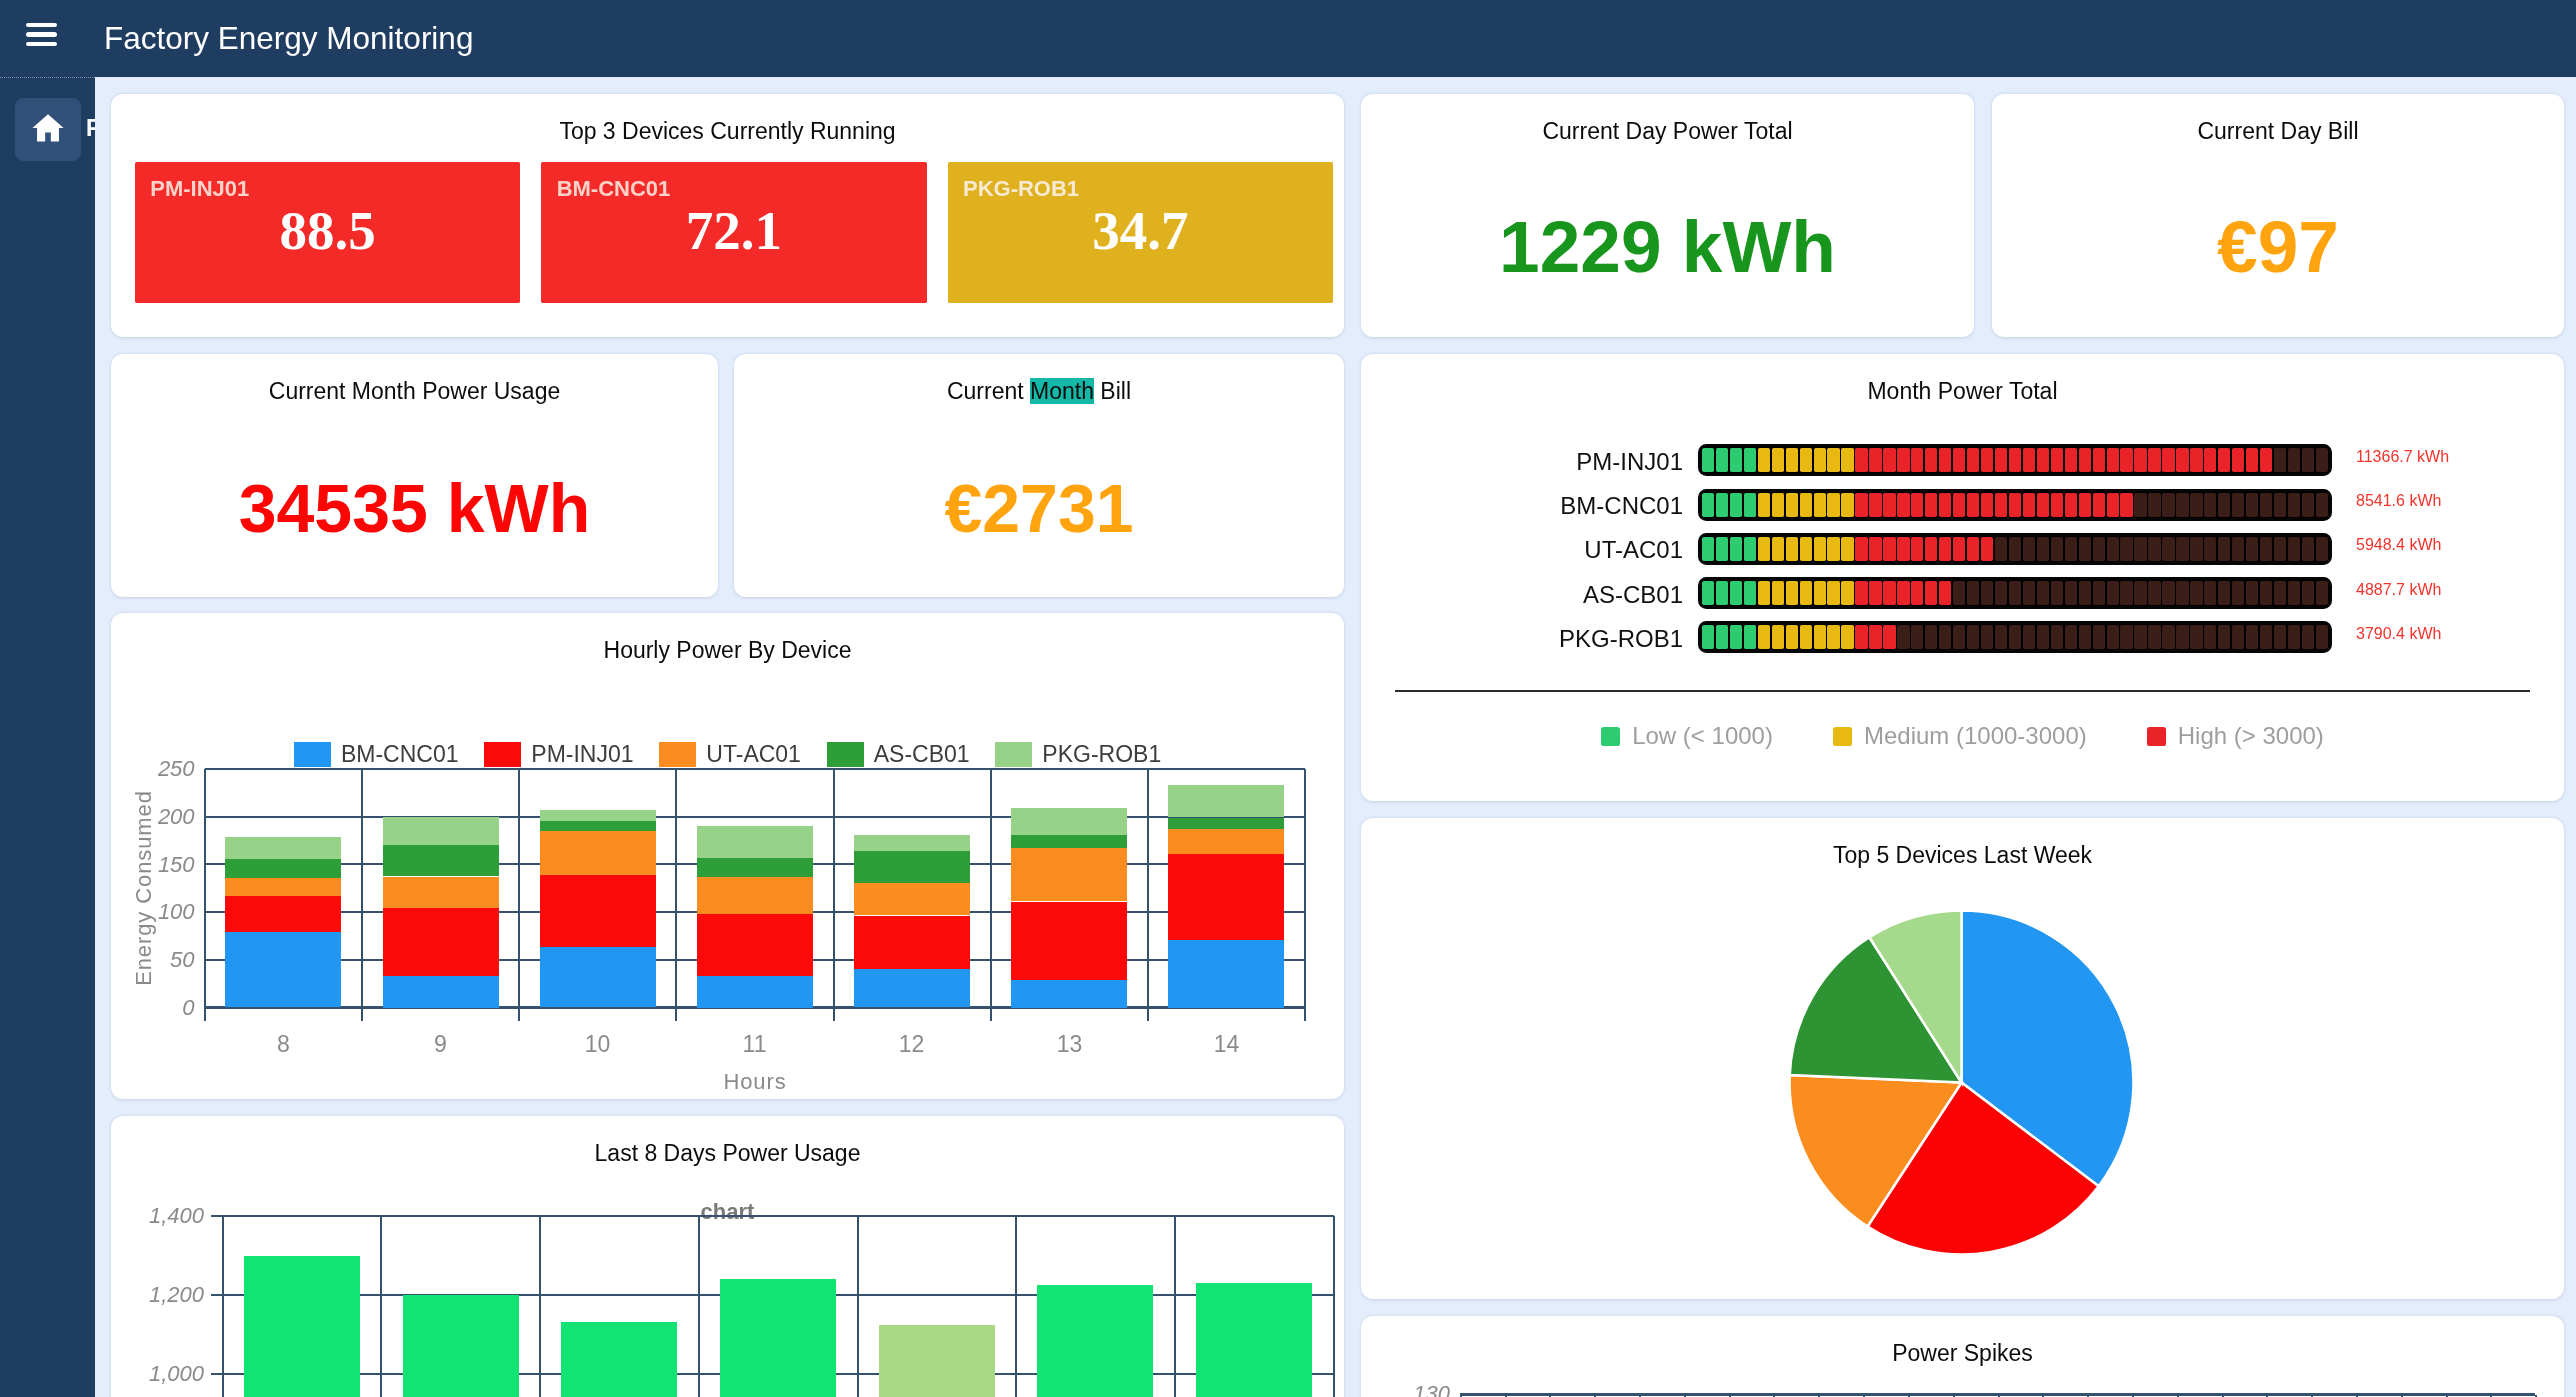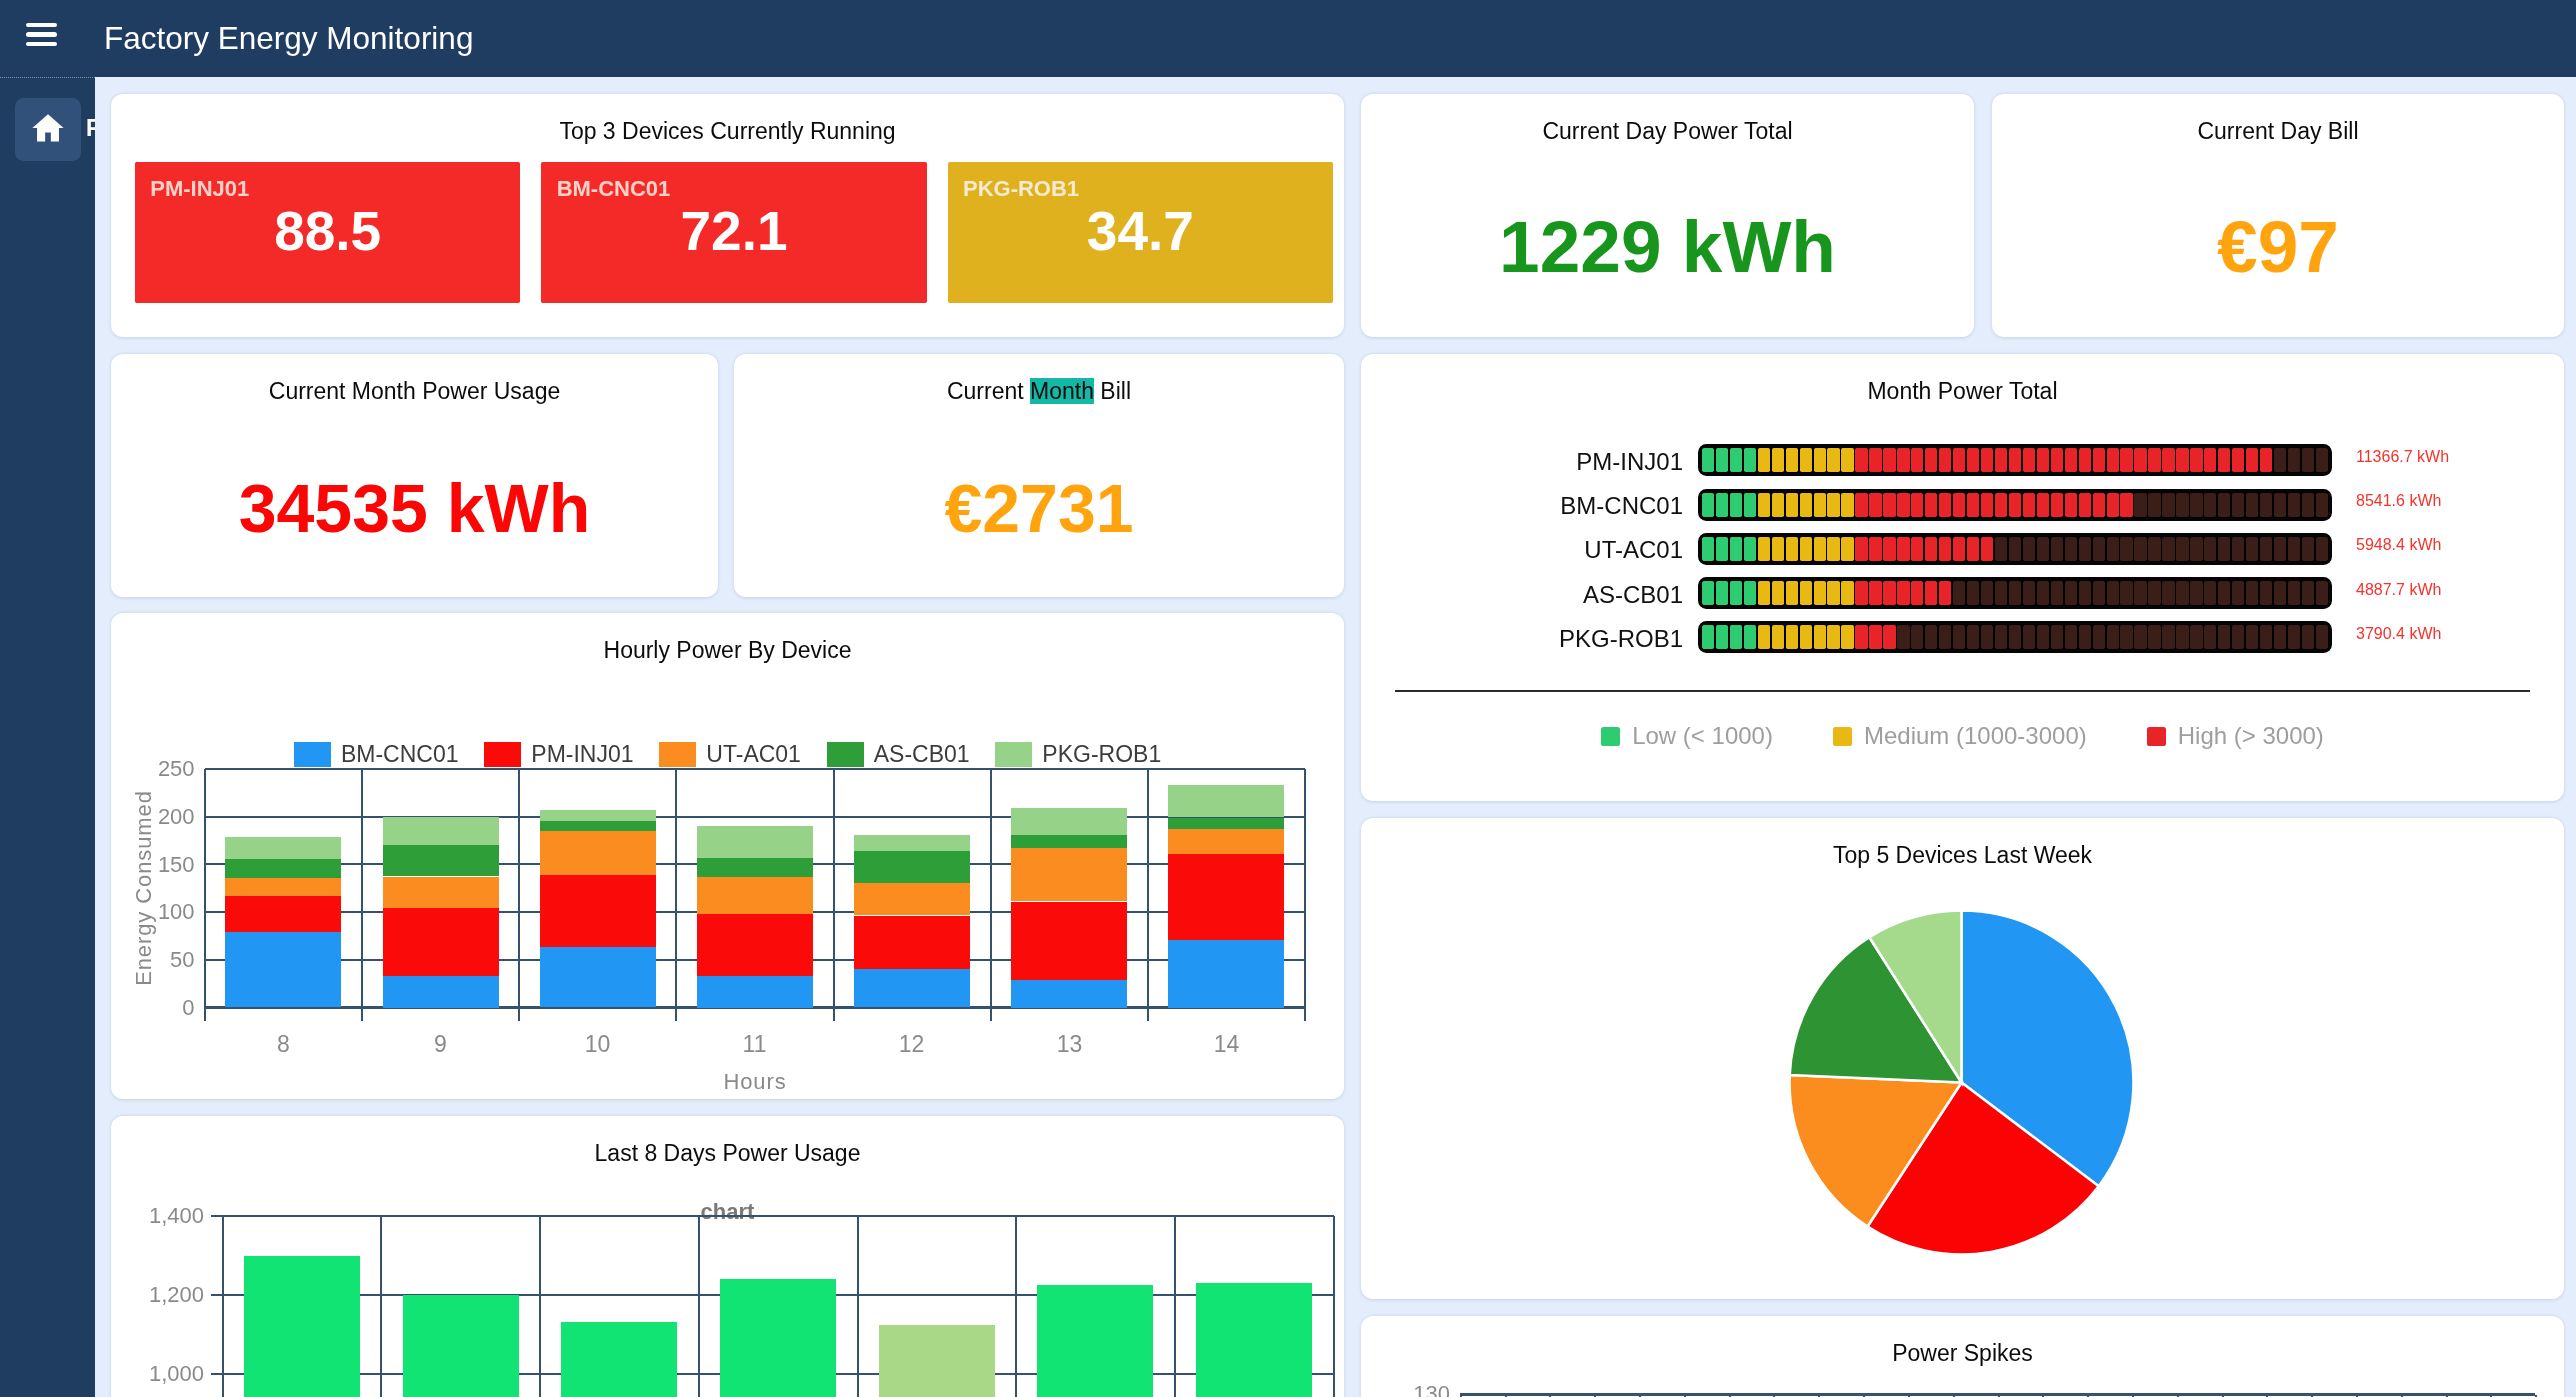--- a/index.html
+++ b/index.html
@@ -18,33 +18,33 @@
   #side-clip{position:absolute;left:86px;top:37px;color:#fff;font-size:23px;font-weight:700;}
   
   .panel{position:absolute;background:#fff;border-radius:12px;box-shadow:0 0.9px 3.4px rgba(23,43,77,.14);}
   .ptitle{position:absolute;top:24px;left:0;right:0;text-align:center;font-size:23px;color:#0c0c0c;}
   .bigval{position:absolute;left:0;right:0;text-align:center;font-weight:700;font-size:73px;}
   .sel{background:#14b8a6;}
   
   #tiles{position:absolute;left:24px;right:11px;top:68px;height:141px;display:flex;gap:21px;}
   .tile{flex:1;position:relative;border-radius:1.7px;}
   .tile .tlabel{position:absolute;left:15.3px;top:13.6px;font-size:22px;font-weight:700;}
-  .tile .tval{position:absolute;left:0;right:0;top:37px;text-align:center;color:#fff;font-size:55px;font-weight:700;}
+  .tile .tval{position:absolute;left:0;right:0;top:37px;text-align:center;color:#fff;font-size:55px;font-weight:700;font-family:Liberation Serif, serif;}
   
   .mrow-label{position:absolute;width:281px;text-align:right;font-size:24px;color:#111;}
   .mrow-val{position:absolute;font-size:16px;font-weight:500;color:#f4332c;}
   .ledbar{position:absolute;left:337px;width:634px;height:32px;background:#000;border:3.4px solid #050505;border-radius:8.5px;overflow:hidden;display:flex;gap:1.7px;padding:0.9px;box-sizing:border-box;}
   .ledbar .seg{flex:1;border-radius:1.7px;}
   #mt-divider{position:absolute;left:34px;right:34px;top:336px;height:1.7px;background:#2b2b2b;}
   #mt-legend{position:absolute;left:0;right:0;top:368px;display:flex;justify-content:center;gap:60px;}
   .mleg-item{display:flex;align-items:center;gap:12px;font-size:24px;color:#9e9e9e;}
   .mleg-sw{width:19px;height:19px;border-radius:2.6px;}
   
   .hline,.vline{position:absolute;background:#34516e;}
-  .ytick-lbl{position:absolute;text-align:right;font-size:22px;color:#8a8a8a;}
+  .ytick-lbl{position:absolute;text-align:right;font-size:22px;color:#8a8a8a;font-style:italic;}
   .xtick-lbl{position:absolute;text-align:center;font-size:23px;color:#8a8a8a;}
   .axis-label{position:absolute;text-align:center;font-size:22px;color:#8a8a8a;letter-spacing:0.9px;}
   .stackbar,.sbar{position:absolute;}
   
   #h-legend{position:absolute;left:0;right:0;top:128px;display:flex;justify-content:center;gap:25.6px;}
   .hleg-item{display:flex;align-items:center;gap:10.2px;font-size:23px;color:#3c3c3c;}
   .hleg-sw{width:37px;height:25.6px;}
   #l7-sub{position:absolute;left:0;right:0;top:83px;text-align:center;font-size:22px;font-weight:700;color:#7a7a7a;}
   #pie-holder{position:absolute;left:426px;top:90px;}
 </style>

